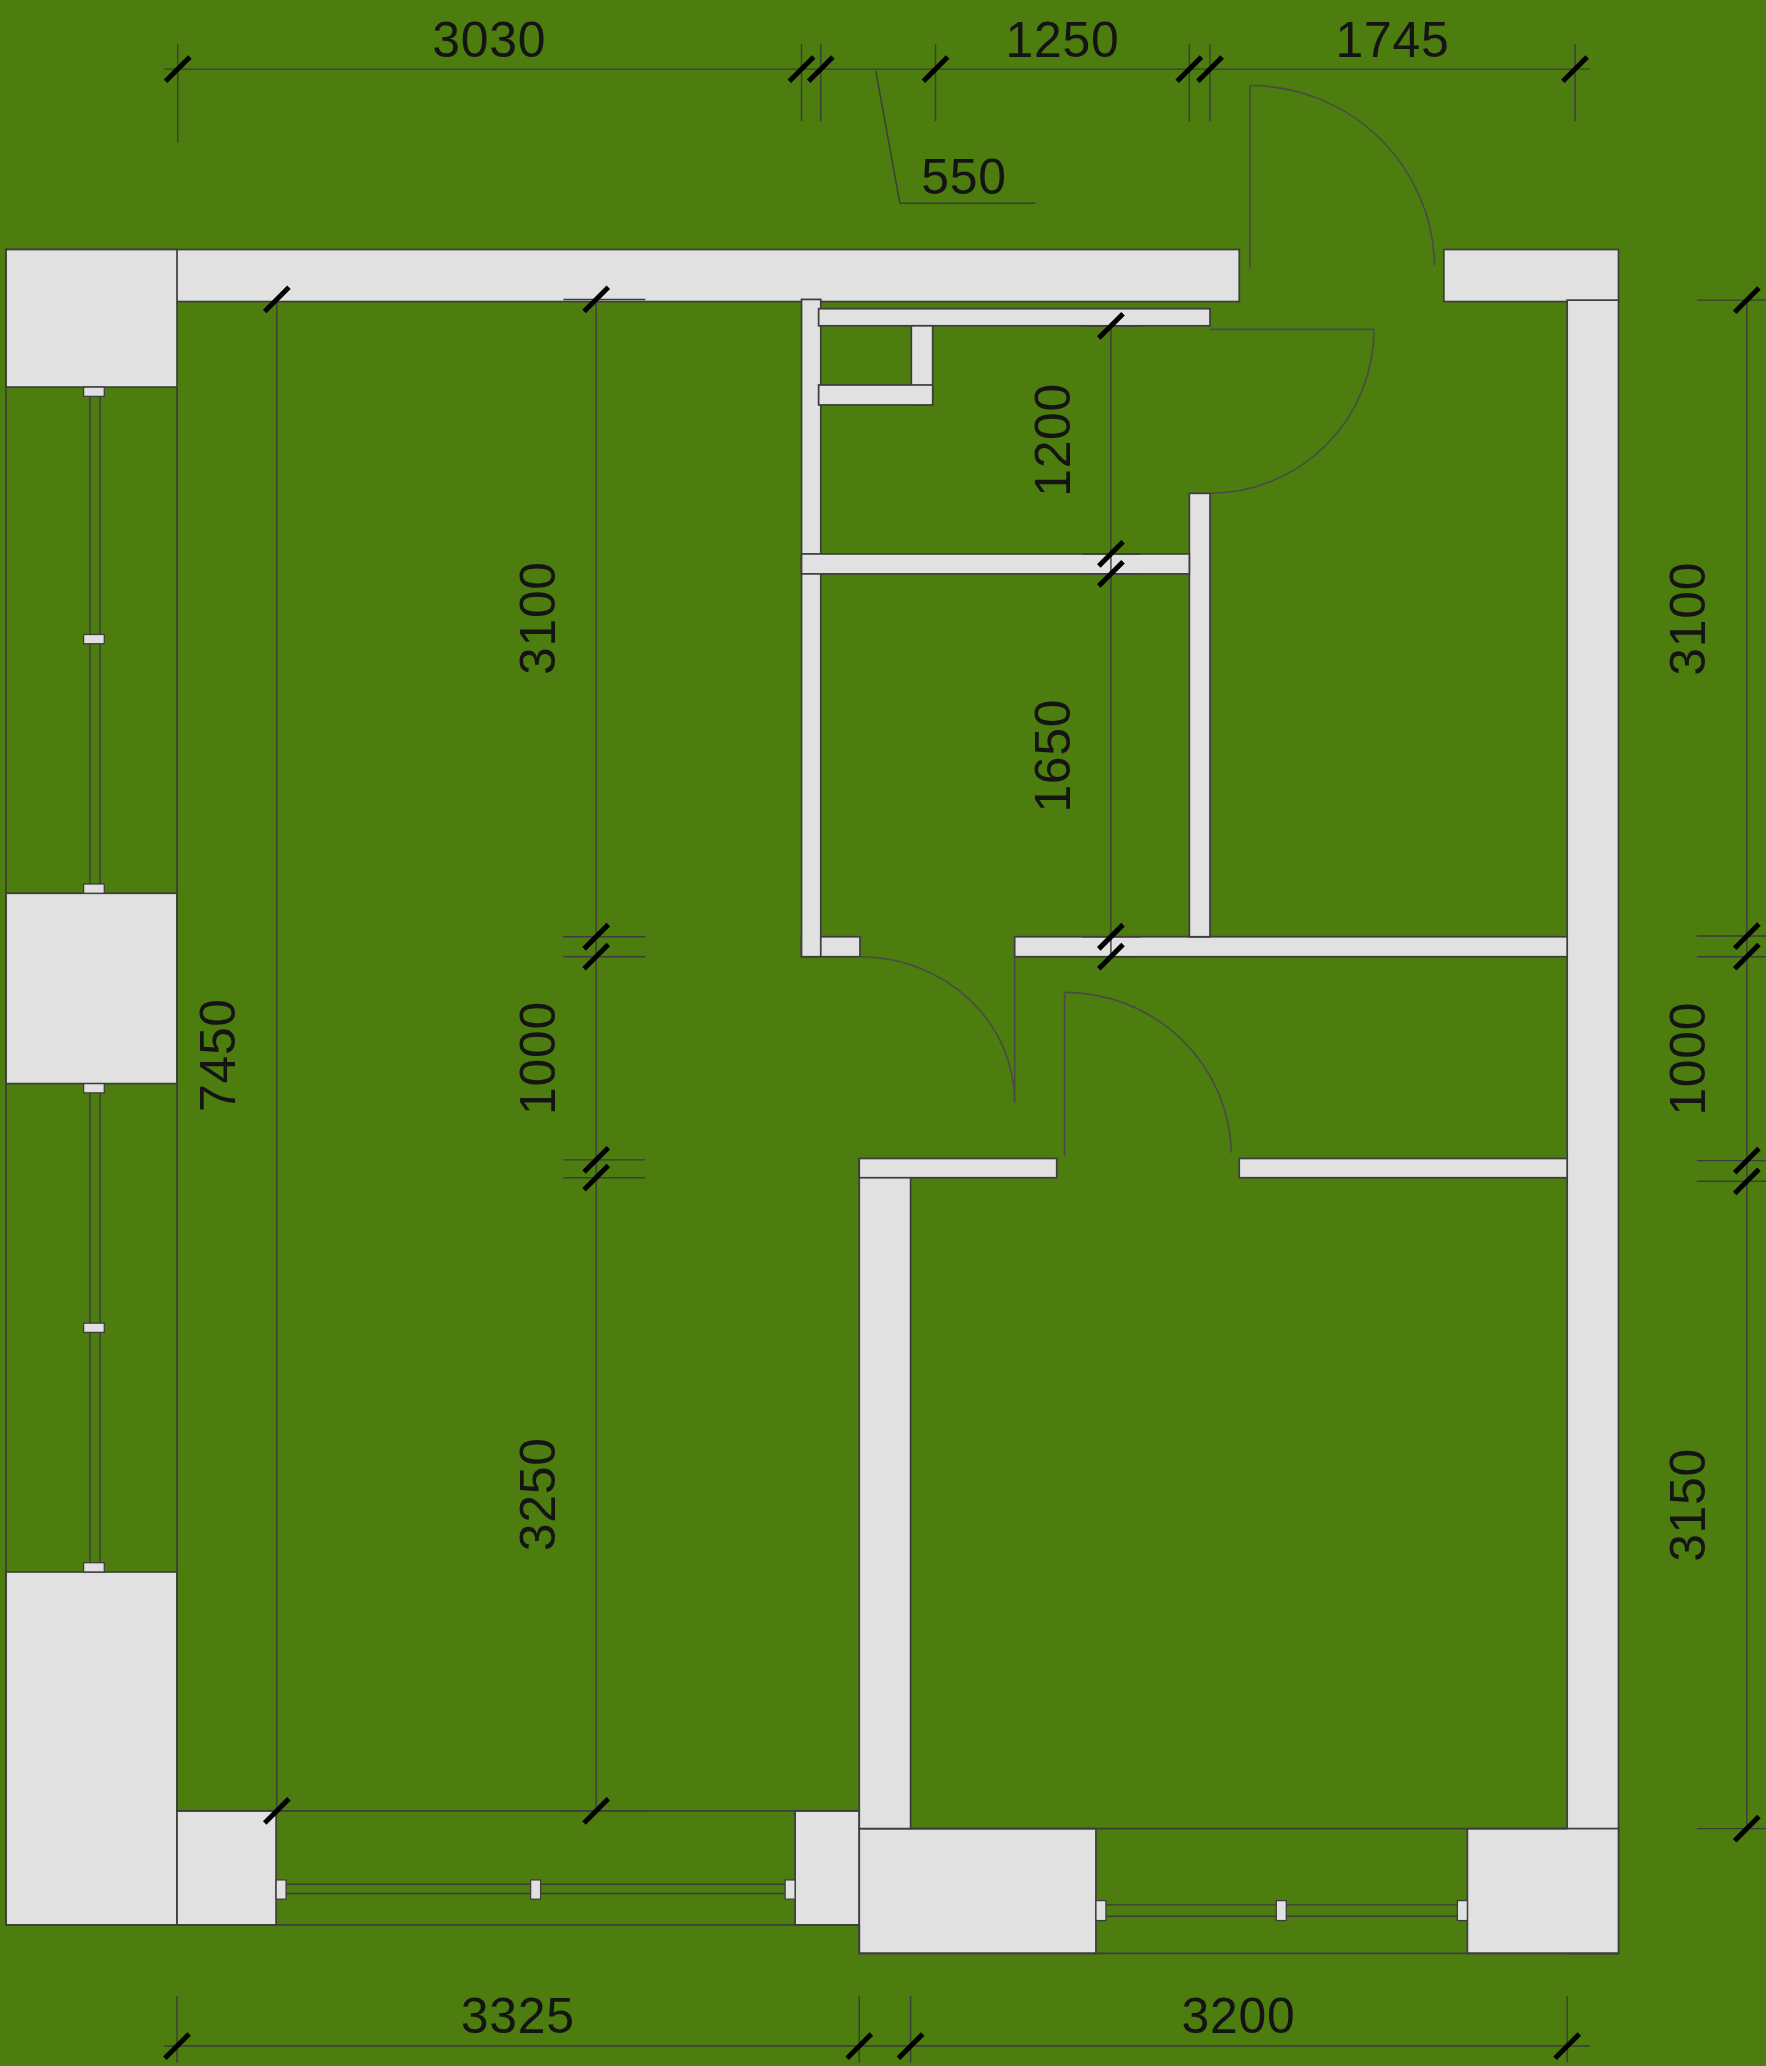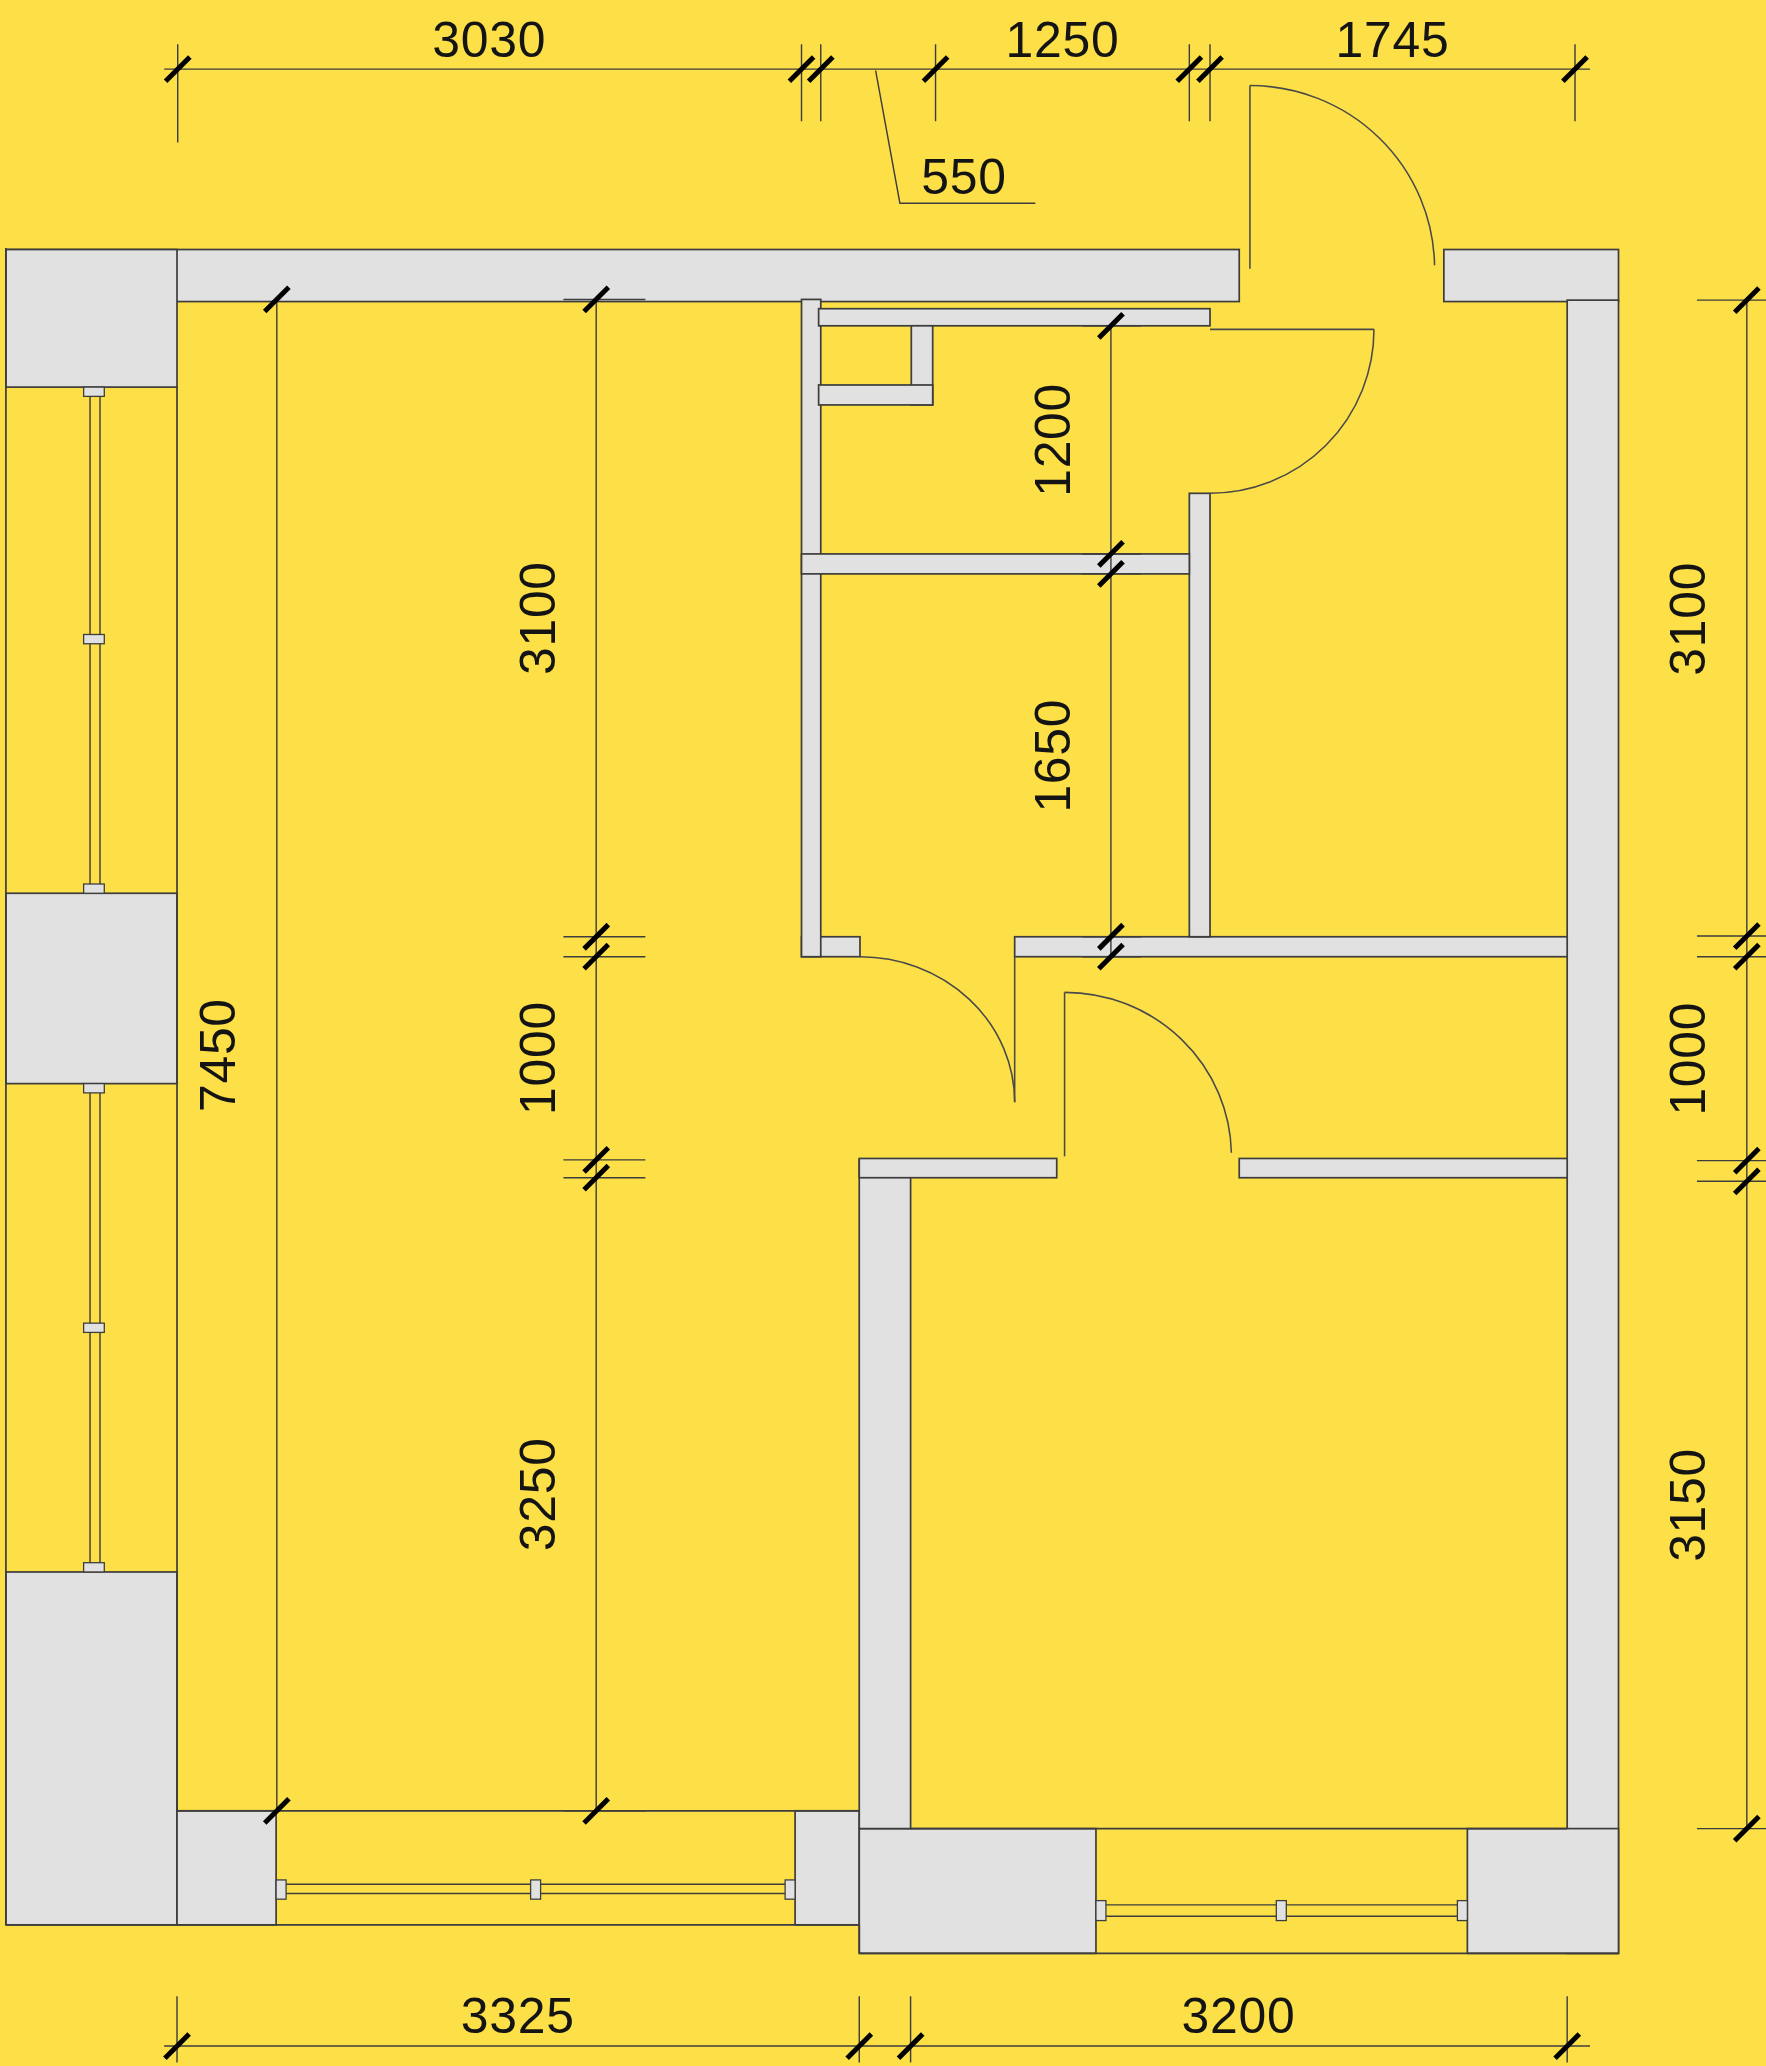--- a/index.html
+++ b/index.html
@@ -1,16 +1,16 @@
 <!DOCTYPE html>
 <html style="font-size:11.4px"><head>
 <meta charset="utf-8">
 <style>
   html,body{margin:0;padding:0;background:#fff;}
-  .canvas{width:1767px;height:2066px;background:#fde047;position:relative;}
+  .canvas{width:1767px;height:2066px;background:#4d7c0f;position:relative;}
   svg{display:block;width:100%;height:100%;}
   .w{fill:#e1e1e1;stroke:#3d3d3d;stroke-width:2.4;}
   .sash{fill:#e1e1e1;stroke:#3d3d3d;stroke-width:1.8;}
   .ln{stroke:#3d3d3d;stroke-width:2.4;fill:none;}
   .gl{stroke:#3d3d3d;stroke-width:2;fill:none;}
   .dr{stroke:#4a4a4a;stroke-width:2.2;fill:none;}
   .dim{stroke:#3d3d3d;stroke-width:2;fill:none;}
   .tick{stroke:#000000;stroke-width:7;}
   .t{font-family:"Liberation Sans", sans-serif;font-size:70px;font-weight:400;
      fill:#141414;letter-spacing:1px;text-anchor:middle;}

